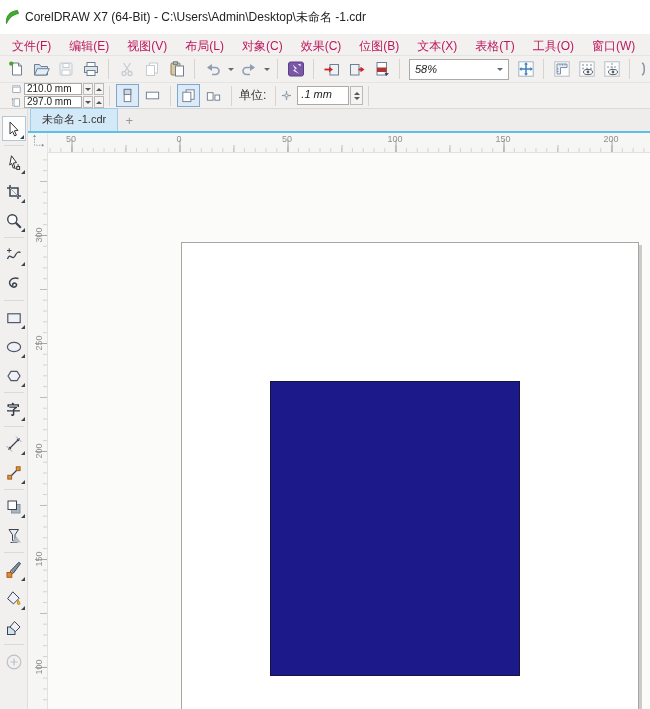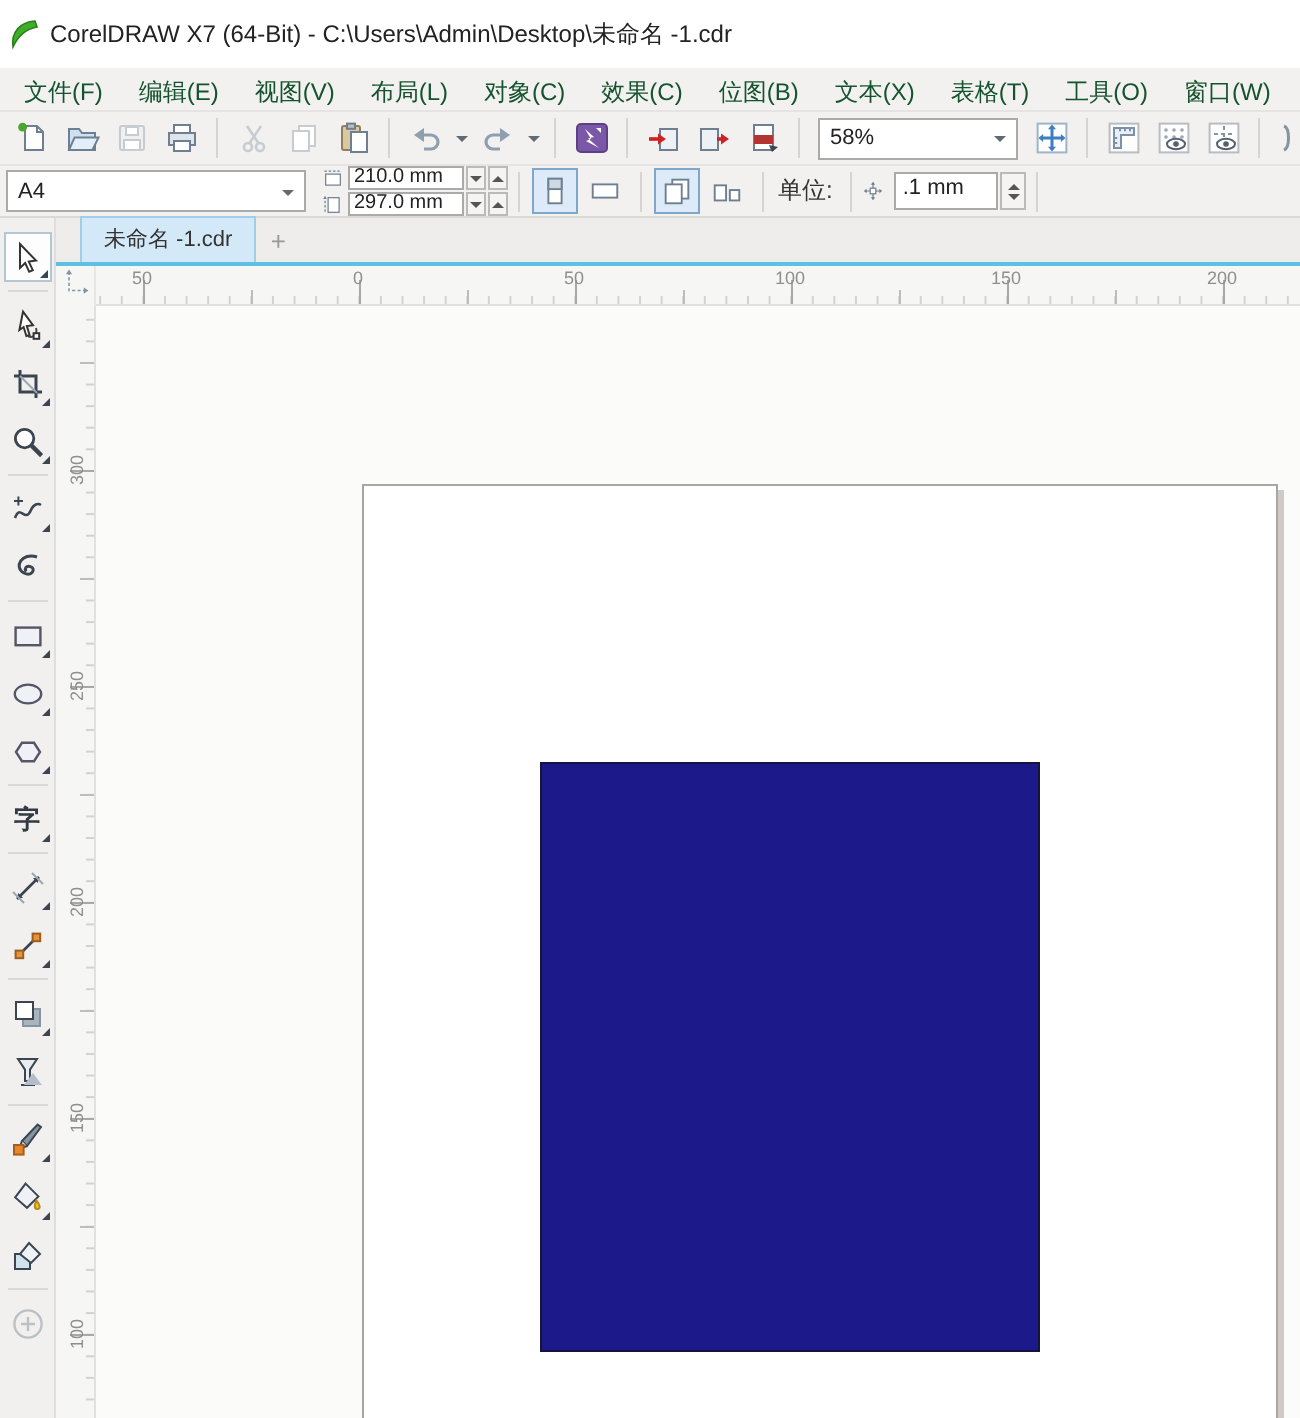--- a/index.html
+++ b/index.html
@@ -5,71 +5,71 @@
   * { box-sizing: border-box; margin: 0; padding: 0; }
   html,body { width: 650px; height: 709px; overflow: hidden; }
   body { font-family: "Liberation Sans", sans-serif; background: #fff; color: #222; }
 
   
   .titlebar { height: 34px; background: #fff; display: flex; align-items: center; gap: 5px; padding-left: 4px; font-size: 12px; white-space: nowrap; }
   .app-logo { width: 16px; height: 16px; display: inline-flex; }
   .app-logo svg { width: 16px; height: 16px; }
 
   
-  .menubar { height: 21px; background: #f2f1f0; display: flex; align-items: center; font-size: 12px; color: #14532d; padding-left: 3px; white-space: nowrap; overflow: hidden; }
+  .menubar { height: 21px; background: #f2f1f0; display: flex; align-items: center; font-size: 12px; color: #be185d; padding-left: 3px; white-space: nowrap; overflow: hidden; }
   .menu-item { padding: 3px 9px 0 9px; }
 
   
   .toolbar { height: 27px; background: #f2f1f0; border-top: 1px solid #e6e4e2; display: flex; align-items: center; padding: 0 3px; }
   .tbtn { width: 25px; height: 23px; display: flex; align-items: center; justify-content: center; flex: none; }
   .tbtn .ic, .tool .ic, .pbtn .ic, .picon .ic { display: inline-flex; }
   .tbtn svg { width: 18px; height: 18px; }
   .tsep { width: 1px; height: 20px; background: #d6d3d0; margin: 0 5px; flex: none; }
   .drop { width: 11px; height: 23px; display: flex; align-items: center; justify-content: center; flex: none; }
   .chev { width: 0; height: 0; border: 3.5px solid transparent; border-top-color: #606a74; margin-top: 4px; }
   .combo { height: 21px; background: #fff; border: 1px solid #acaaa8; display: flex; align-items: center; justify-content: space-between; padding: 0 5px; font-size: 11px; flex: none; }
-  .zoom-combo { width: 100px; margin: 0 4px; }
+  .zoom-combo { width: 100px; margin: 0 4px; font-style: italic; }
 
   
   .propbar { height: 27px; background: #f2f1f0; border-top: 1px solid #e6e4e2; border-bottom: 1px solid #dbd9d6; display: flex; align-items: center; padding: 0 3px; font-size: 11px; }
   .size-combo { width: 150px; }
   .dimfields { display: flex; flex-direction: column; gap: 1px; margin-left: 8px; }
   .dimrow { display: flex; align-items: flex-start; height: 12px; }
   .picon { width: 13px; height: 12px; display: flex; align-items: center; }
   .picon svg { width: 11px; height: 11px; }
   .dimval { width: 58px; height: 12px; background: #fff; border: 1px solid #acaaa8; font-size: 10px; padding: 0 2px; line-height: 10px; }
   .spinh { display: flex; }
   .spinbtn { width: 10px; height: 12px; border: 1px solid #bcbab8; background: #f5f4f3; display: flex; align-items: center; justify-content: center; margin-left: 1px; }
   .tri-dn { width: 0; height: 0; border: 3px solid transparent; border-top-color: #555; margin-top: 3px; }
   .tri-up { width: 0; height: 0; border: 3px solid transparent; border-bottom-color: #555; margin-bottom: 3px; }
   .pbtn { width: 23px; height: 23px; display: flex; align-items: center; justify-content: center; flex: none; margin: 0 1px; }
   .pbtn svg { width: 17px; height: 17px; }
   .pbtn.pressed { background: #dcebf7; border: 1px solid #7ea7cc; }
   .units-label { margin: 0 4px 0 2px; font-size: 12px; color: #333; flex: none; }
   .units-combo { width: 102px; }
-  .nudge-field { width: 52px; height: 19px; background: #fff; border: 1px solid #acaaa8; font-size: 11px; padding: 1px 3px; }
+  .nudge-field { width: 52px; height: 19px; background: #fff; border: 1px solid #acaaa8; font-size: 11px; padding: 1px 3px; font-style: italic; }
   .spinv { width: 13px; height: 19px; border: 1px solid #bcbab8; background: #f5f4f3; display: flex; flex-direction: column; align-items: center; justify-content: center; gap: 2px; margin-left: 1px; }
   .spinv .tri-up, .spinv .tri-dn { border-width: 3px; margin: 0; }
 
   
   .main { display: grid; grid-template-columns: 28px 1fr; height: 612px; }
 
   
   .toolbox { background: #f1f0ef; border-right: 1px solid #e0dedc; display: flex; flex-direction: column; align-items: center; padding-top: 5px; }
   .tool { width: 24px; height: 25px; margin: 2px 0; display: flex; align-items: center; justify-content: center; position: relative; flex: none; }
   .tool svg { width: 18px; height: 18px; }
   .tool.flyout::after { content: ''; position: absolute; right: 1px; bottom: 1px; width: 0; height: 0; border-left: 4px solid transparent; border-bottom: 4px solid #3c4450; }
   .tool.selected { background: #fdfdfd; border: 1px solid #b4c5d3; }
   .tbxsep { width: 20px; height: 1px; background: #dbd9d6; margin: 2px 0; flex: none; }
   .cjk-glyph { font-size: 13px; font-weight: bold; color: #323a44; line-height: 1; }
 
   
   .content { display: flex; flex-direction: column; }
   .tabrow { height: 24px; background: #eeedec; border-bottom: 2px solid #5ec1e4; display: flex; align-items: flex-end; }
-  .doc-tab { background: #d3e9f8; border: 1px solid #9fcdea; border-bottom: none; font-size: 11px; color: #333; padding: 3px 11px 4px 11px; margin-left: 12px; }
+  .doc-tab { background: #d3e9f8; border: 1px solid #9fcdea; border-bottom: none; font-size: 11px; color: #333; padding: 3px 11px 4px 11px; margin-left: 2px; }
   .newtab-btn { width: 22px; text-align: center; color: #999; font-size: 13px; padding-bottom: 3px; }
 
   .rulerrow { height: 20px; display: flex; }
   .corner { width: 20px; height: 20px; background: #f6f6f5; border-right: 1px solid #e8e6e4; display: flex; align-items: center; justify-content: center; }
   .corner svg { width: 14px; height: 14px; }
   .hruler { flex: 1; position: relative; background-color: #f6f6f5; border-bottom: 1px solid #e3e1df;
     background-image:
       linear-gradient(90deg,#a8a8a8 0 1px,transparent 1px),
       linear-gradient(90deg,#bdbdbd 0 1px,transparent 1px),
       linear-gradient(90deg,#d2d2d2 0 1px,transparent 1px);
@@ -299,24 +299,20 @@
     <div class="tbtn">
       <span class="ic">
         <svg viewBox="0 0 18 18">
           <path d="M3 3c3 1 3 11 0 12" fill="none" stroke="#8494a3" stroke-width="1.5"></path>
         </svg>
       </span>
     </div>
   </div>
 
 <div class="propbar">
-  <div class="combo size-combo">
-    <span>A4</span>
-    <span class="chev"></span>
-  </div>
   <div class="dimfields">
     <div class="dimrow">
       <span class="picon">
           <svg viewBox="0 0 18 18">
             <rect x="3" y="5" width="12" height="9" fill="#fff" stroke="#6e7f91"></rect>
             <path d="M2 2.5h14" stroke="#6e7f91" stroke-dasharray="2 1.5"></path>
           </svg>
         </span>
       <span class="dimval">210.0 mm</span>
       <span class="spinh">

